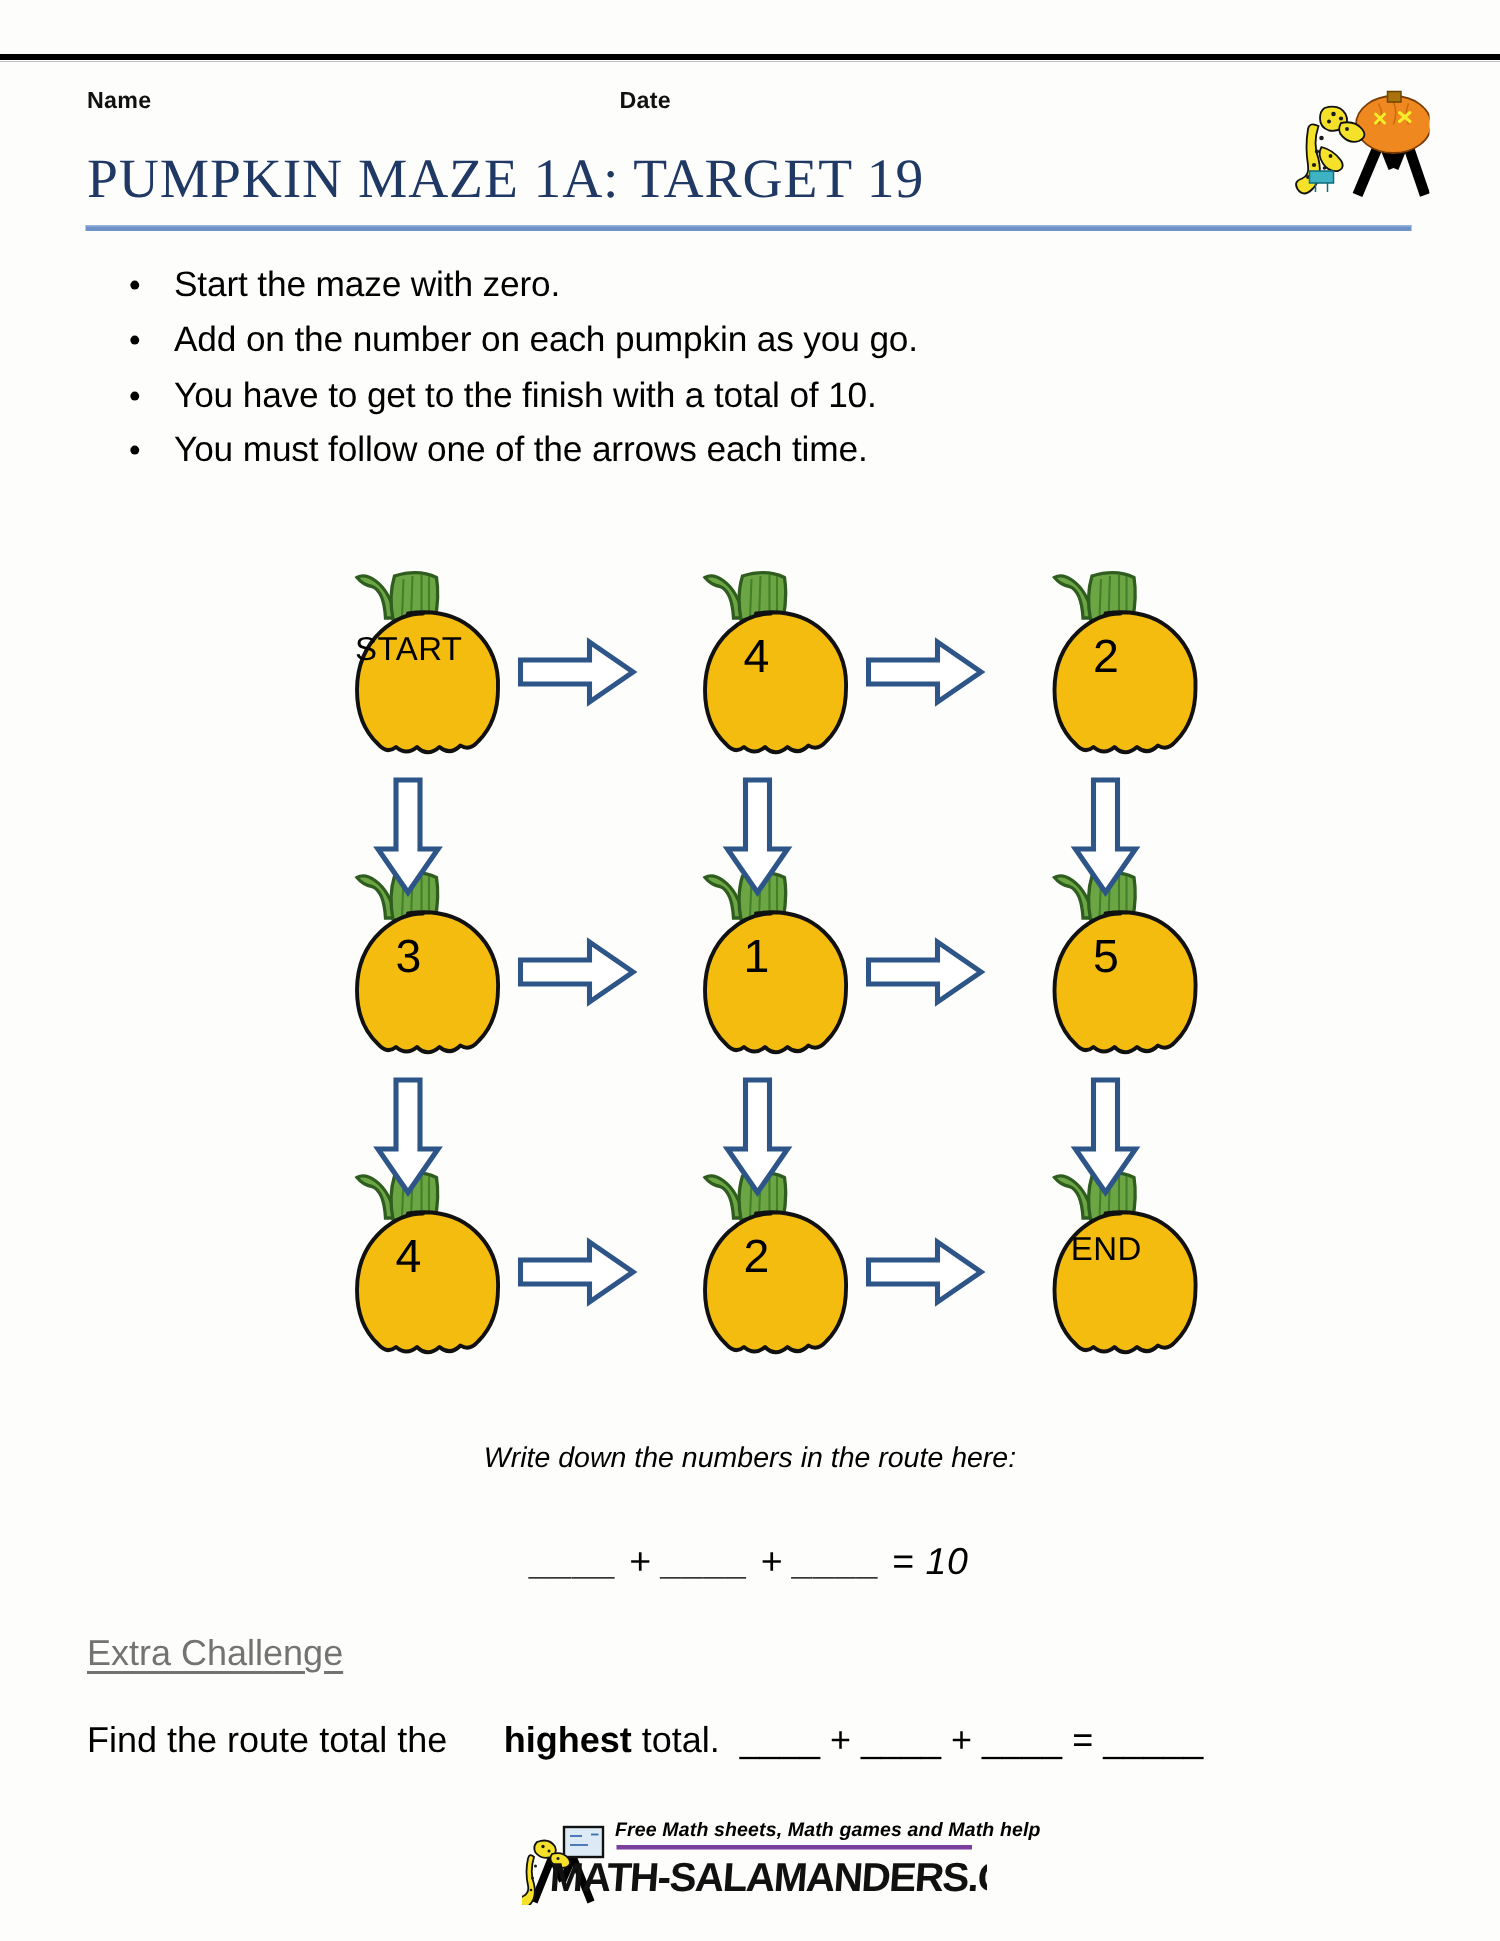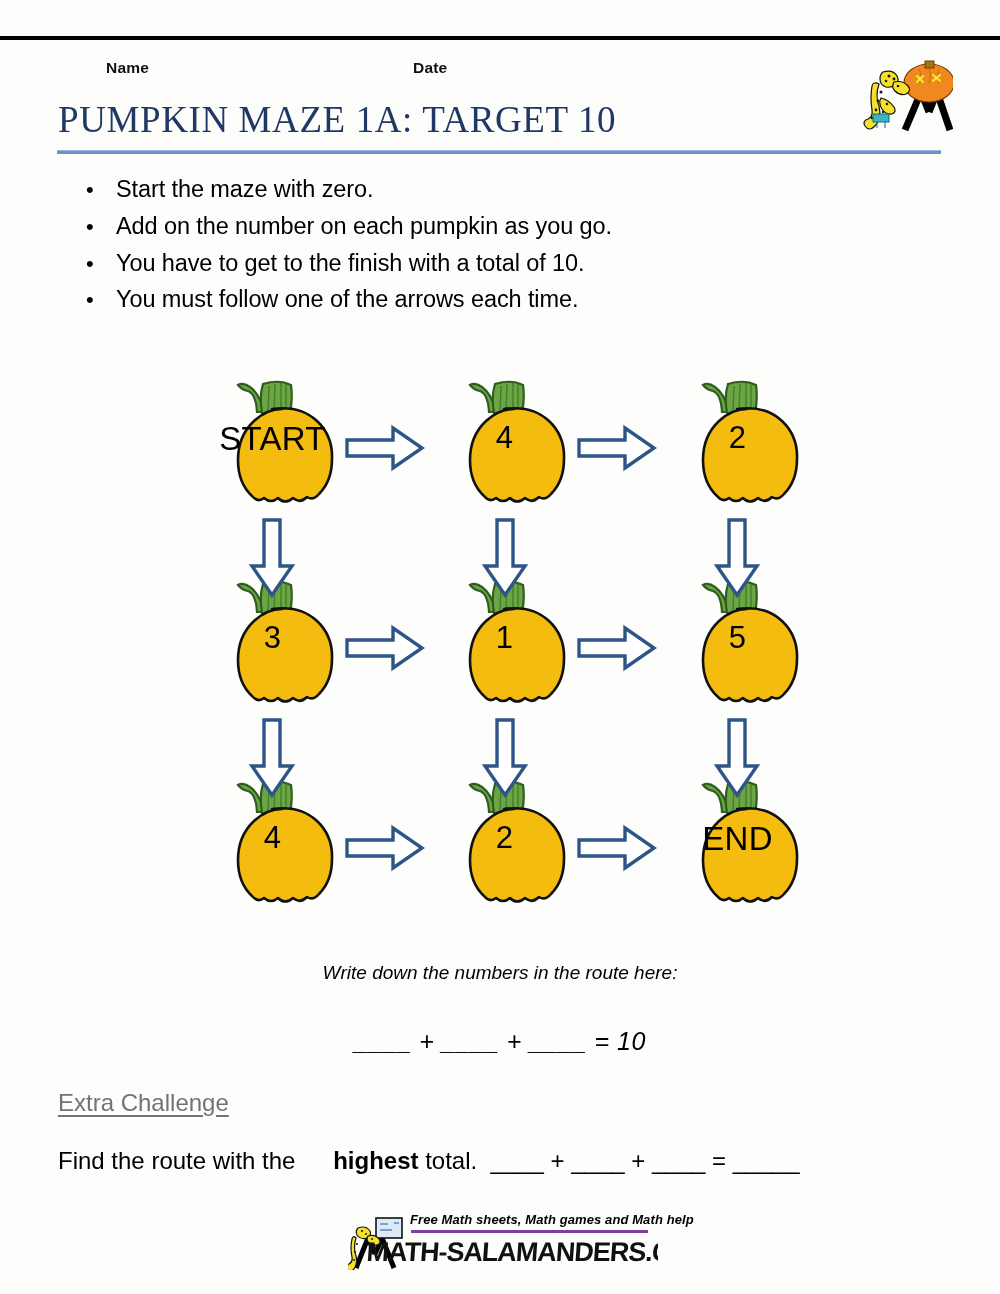--- a/index.html
+++ b/index.html
@@ -38,21 +38,21 @@
     width: 880px;
     height: 22px;
   }
   .namedate .lbl {
     position: absolute;
     font-size: 15.5px;
     font-weight: 600;
     letter-spacing: .2px;
     color: #111;
   }
-  .lbl-name { left: 0; margin-left: 48px; }
+  .lbl-name { left: 0; }
   .lbl-date { left: 355px; text-align: center; }
 
   
   .title {
     position: absolute;
     top: 98px;
     left: 58px;
     font-family: "Liberation Serif", serif;
     font-size: 37px;
     letter-spacing: .6px;
@@ -137,21 +137,21 @@
     position: absolute;
     left: 0;
     top: 52px;
     width: 175px;
     text-align: center;
     font-size: 31px;
     color: #000;
     letter-spacing: .3px;
     pointer-events: none;
   }
-  .cell-label.small { font-size: 33px; }
+  .cell-label.small { font-size: 22px; }
 
   
   .arrow-right {
     position: absolute;
     width: 80px;
     height: 50px;
   }
   .arrow-down {
     position: absolute;
     width: 50px;
@@ -263,21 +263,21 @@
 
 <div class="page">
 
   <div class="top-rule"></div>
 
   <div class="namedate">
     <span class="lbl lbl-name">Name</span>
     <span class="lbl lbl-date">Date</span>
   </div>
 
-  <div class="title">PUMPKIN MAZE 1A: TARGET 10</div>
+  <div class="title">PUMPKIN MAZE 1A: TARGET 19</div>
   <div class="title-rule"></div>
 
   <div class="header-logo">
     <svg viewBox="0 0 100 82" xmlns="http://www.w3.org/2000/svg">
 
       <g stroke="#000000" stroke-width="7" fill="none" stroke-linecap="butt">
         <line x1="52" y1="78" x2="68" y2="40"></line>
         <line x1="68" y1="40" x2="76" y2="60"></line>
         <line x1="76" y1="60" x2="84" y2="40"></line>
         <line x1="84" y1="40" x2="97" y2="78"></line>
@@ -557,21 +557,21 @@
           <path d="M17 2 L17 48 L5 48 L25 77 L45 48 L33 48 L33 2 Z" fill="#ffffff" stroke="#2e5588" stroke-width="3.4" stroke-linejoin="miter"></path>
         </svg>
     </div>
   </div>
 
   <div class="route-prompt">Write down the numbers in the route here:</div>
   <div class="route-equation">____ + ____ + ____ = 10</div>
 
   <div class="extra-heading">Extra Challenge</div>
   <div class="extra-line">
-    <span>Find the route with the </span><b>highest</b><span> total.</span>&nbsp;&nbsp;<span class="blank">____ + ____ + ____ = _____</span>
+    <span>Find the route total the </span><b>highest</b><span> total.</span>&nbsp;&nbsp;<span class="blank">____ + ____ + ____ = _____</span>
   </div>
 
   <div class="footer">
     <div class="footer-logo">
       <svg viewBox="0 0 62 56" xmlns="http://www.w3.org/2000/svg">
         <g stroke="#000" stroke-width="5" fill="none">
           <line x1="8" y1="54" x2="20" y2="24"></line>
           <line x1="20" y1="24" x2="27" y2="40"></line>
           <line x1="27" y1="40" x2="34" y2="24"></line>
           <line x1="34" y1="24" x2="46" y2="54"></line>

